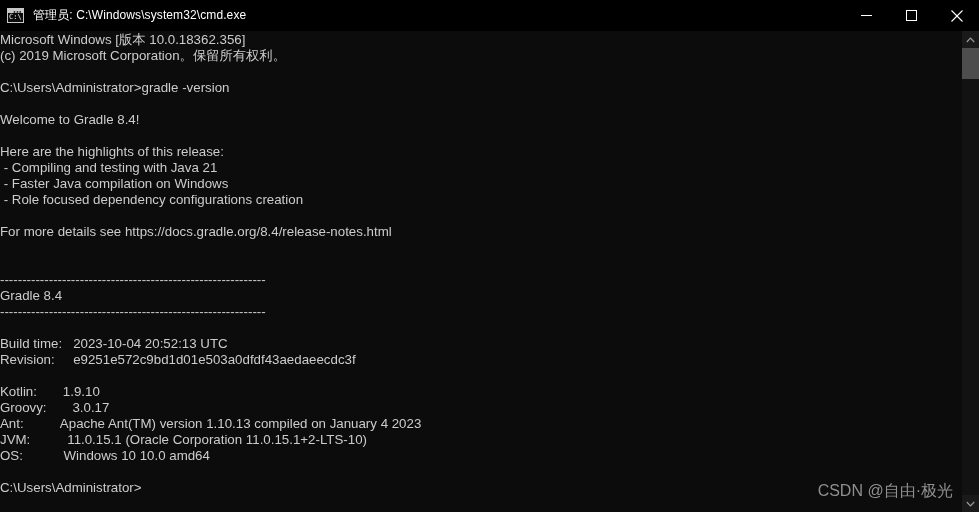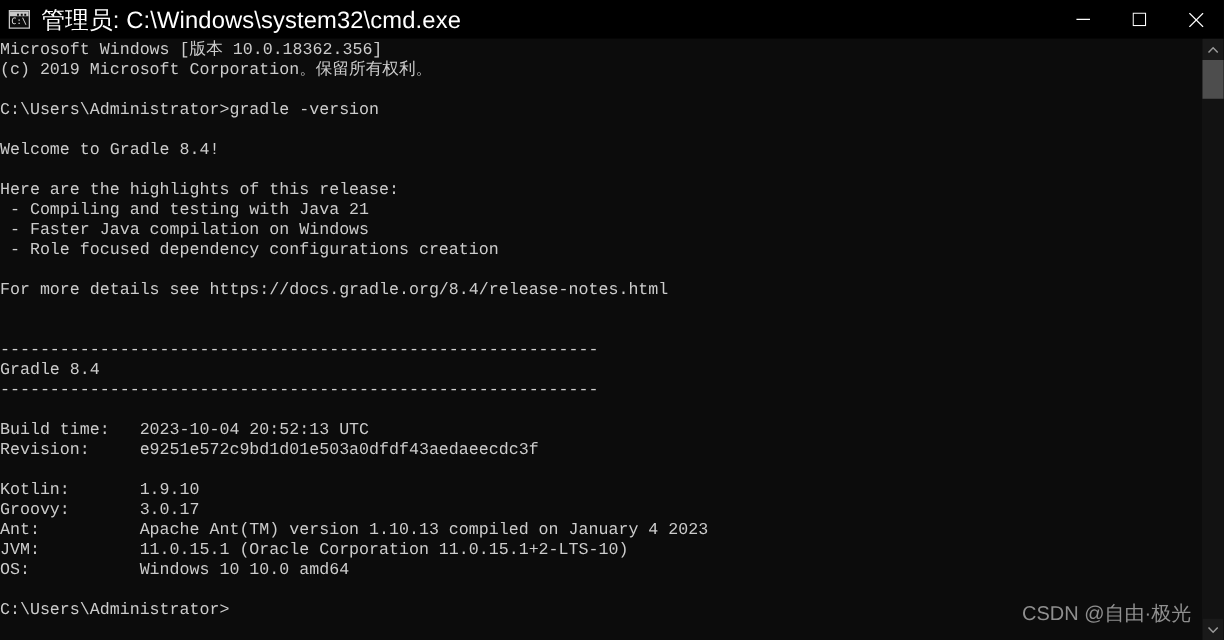--- a/index.html
+++ b/index.html
@@ -70,21 +70,21 @@
     top: 4px;
     left: 1px;
     font-family: "DejaVu Sans Mono", monospace;
     font-size: 7px;
     line-height: 8px;
     color: #e8e8e8;
     white-space: nowrap;
   }
   #title-text {
     font-family: "Liberation Sans", sans-serif;
-    font-size: 19px;
+    font-size: 12px;
     color: #ffffff;
     white-space: nowrap;
     letter-spacing: 0.1px;
   }
   #window-controls {
     position: absolute;
     top: 0;
     right: 0;
     height: 31px;
     display: flex;
@@ -107,21 +107,21 @@
     width: 962px;
     height: 481px;
     background: #0c0c0c;
     overflow: hidden;
   }
   #console-text {
     position: absolute;
     top: 1px;
     left: 0px;
     margin: 0;
-    font-family: Liberation Mono, monospace;
+    font-family: Liberation Sans, sans-serif;
     font-size: 13.3px;
     line-height: 16px;
     color: #ccc;
     white-space: pre;
     letter-spacing: 0px;
     -webkit-font-smoothing: none;
   }
 
   
   #scrollbar {

